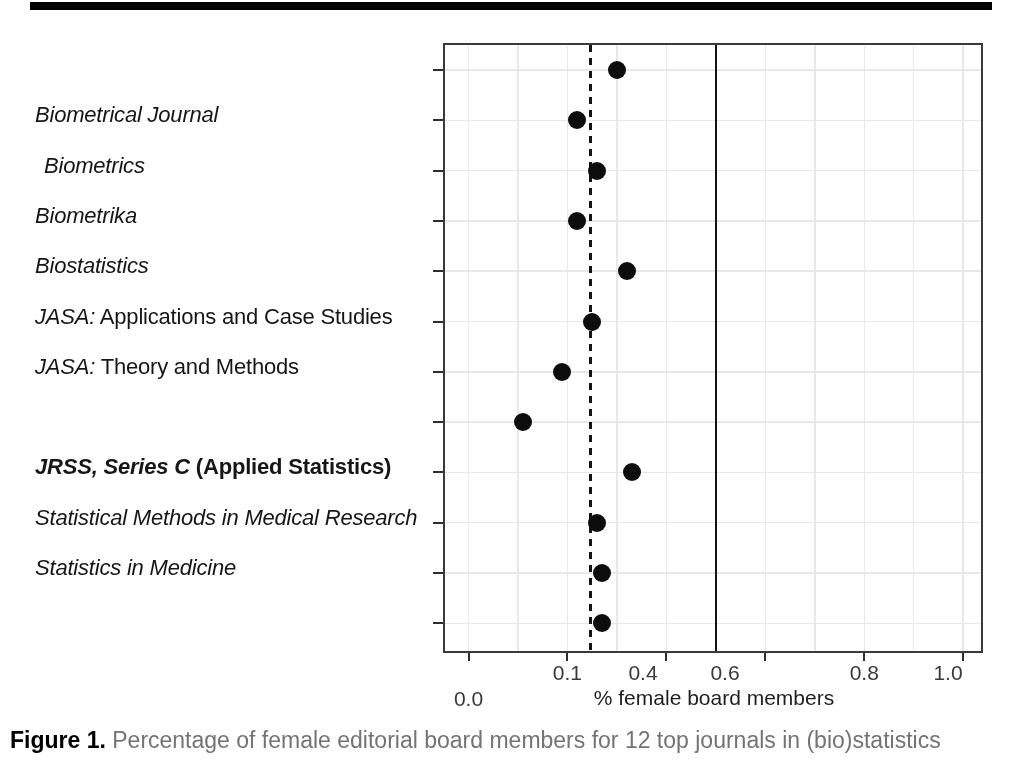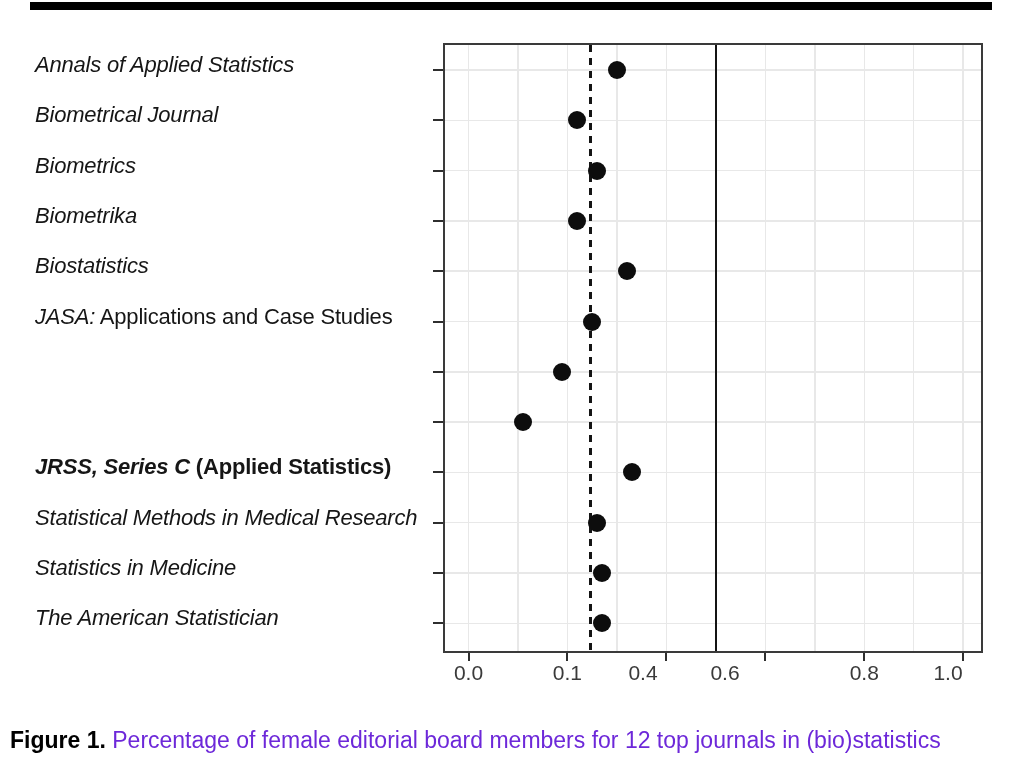--- a/index.html
+++ b/index.html
@@ -42,28 +42,29 @@
   .jlabel .it{font-style:italic;}
   #x-axis-title{
     position:absolute;left:714px;top:686px;transform:translateX(-50%);
     font-size:21px;color:#1f1f1f;white-space:nowrap;
   }
   #figure-caption{
     position:absolute;left:10px;top:727px;
     font-size:23px;white-space:nowrap;
   }
   #caption-prefix{font-weight:bold;color:#000000;}
-  #caption-text{color:#6d28d9;}
+  #caption-text{color:#737373;}
 </style>
 </head>
 <body>
 
 <div id="page">
   <div id="top-rule"></div>
   <div id="plot-panel"></div>
+  <div id="x-axis-title">% female board members</div>
   <div id="figure-caption">
     <span id="caption-prefix">Figure 1.</span><span id="caption-text"> Percentage of female editorial board members for 12 top journals in (bio)statistics</span>
   </div>
 <div class="gridv" style="left: 467.75px; top: 45px; height: 606px;"></div>
     <div class="gridv" style="left: 517.22px; top: 45px; height: 606px;"></div>
     <div class="gridv" style="left: 566.69px; top: 45px; height: 606px;"></div>
     <div class="gridv" style="left: 616.16px; top: 45px; height: 606px;"></div>
     <div class="gridv" style="left: 665.63px; top: 45px; height: 606px;"></div>
     <div class="gridv" style="left: 715.1px; top: 45px; height: 606px;"></div>
     <div class="gridv" style="left: 764.57px; top: 45px; height: 606px;"></div>
@@ -91,43 +92,42 @@
     <div class="dot" style="left: 568.334px; top: 211.9px;"></div>
     <div class="dot" style="left: 617.804px; top: 262.2px;"></div>
     <div class="dot" style="left: 583.175px; top: 312.5px;"></div>
     <div class="dot" style="left: 553.493px; top: 362.8px;"></div>
     <div class="dot" style="left: 513.917px; top: 413.1px;"></div>
     <div class="dot" style="left: 622.751px; top: 463.4px;"></div>
     <div class="dot" style="left: 588.122px; top: 513.7px;"></div>
     <div class="dot" style="left: 593.069px; top: 564px;"></div>
     <div class="dot" style="left: 593.069px; top: 614.3px;"></div>
     <div class="ytick" style="top: 69px;"></div>
-    <div class="jlabel" style="top: 65px;"><span class="it">Annals of Applied Statistics</span></div>
     <div class="ytick" style="top: 119.3px;"></div>
     <div class="jlabel" style="top: 115.3px;"><span class="it">Biometrical Journal</span></div>
     <div class="ytick" style="top: 169.6px;"></div>
-    <div class="jlabel" style="top: 165.6px;"><span class="it">Biometrics</span></div>
+    <div class="jlabel" style="top: 165.6px; margin-left: 9px;"><span class="it">Biometrics</span></div>
     <div class="ytick" style="top: 219.9px;"></div>
     <div class="jlabel" style="top: 215.9px;"><span class="it">Biometrika</span></div>
     <div class="ytick" style="top: 270.2px;"></div>
     <div class="jlabel" style="top: 266.2px;"><span class="it">Biostatistics</span></div>
     <div class="ytick" style="top: 320.5px;"></div>
     <div class="jlabel" style="top: 316.5px;"><span class="it">JASA:</span><span class="rm"> Applications and Case Studies</span></div>
     <div class="ytick" style="top: 370.8px;"></div>
+    <div class="jlabel" style="top: 366.8px;"><span class="it">JASA:</span><span class="rm"> Theory and Methods</span></div>
     <div class="ytick" style="top: 421.1px;"></div>
     <div class="ytick" style="top: 471.4px;"></div>
     <div class="jlabel" style="top: 467.4px; font-weight: bold;"><span class="it">JRSS, Series C</span><span class="rm"> (Applied Statistics)</span></div>
     <div class="ytick" style="top: 521.7px;"></div>
     <div class="jlabel" style="top: 517.7px;"><span class="it">Statistical Methods in Medical Research</span></div>
     <div class="ytick" style="top: 572px;"></div>
     <div class="jlabel" style="top: 568px;"><span class="it">Statistics in Medicine</span></div>
     <div class="ytick" style="top: 622.3px;"></div>
-    <div class="jlabel" style="top: 618.3px;"><span class="it">The American Statistician</span></div>
     <div class="xtick" style="left: 467.5px;"></div>
-    <div class="xticklabel" style="left: 468.5px;">0.0</div>
+    <div class="xticklabel" style="left: 468.5px; margin-top: 26px;">0.0</div>
     <div class="xtick" style="left: 566.44px;"></div>
     <div class="xticklabel" style="left: 567.44px;">0.1</div>
     <div class="xtick" style="left: 665.38px;"></div>
     <div class="xticklabel" style="left: 643px;">0.4</div>
     <div class="xtick" style="left: 764.32px;"></div>
     <div class="xticklabel" style="left: 725px;">0.6</div>
     <div class="xtick" style="left: 863.26px;"></div>
     <div class="xticklabel" style="left: 864.26px;">0.8</div>
     <div class="xtick" style="left: 962.2px;"></div>
     <div class="xticklabel" style="left: 948px;">1.0</div>

